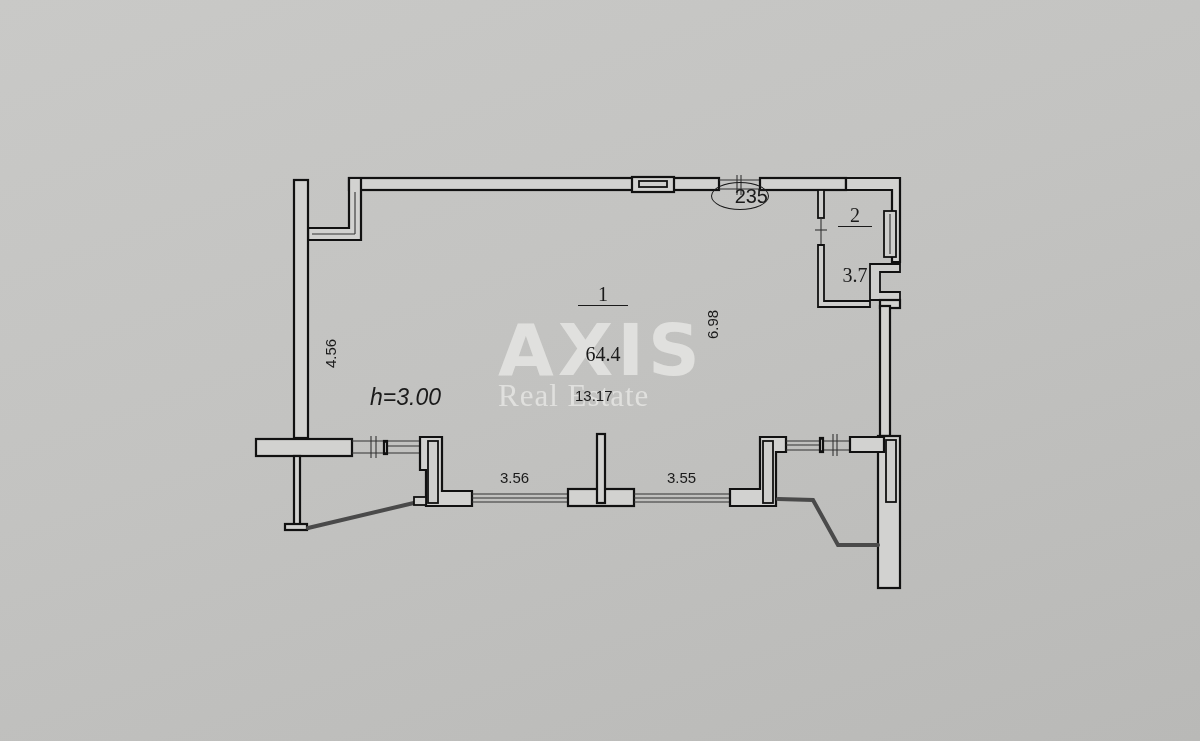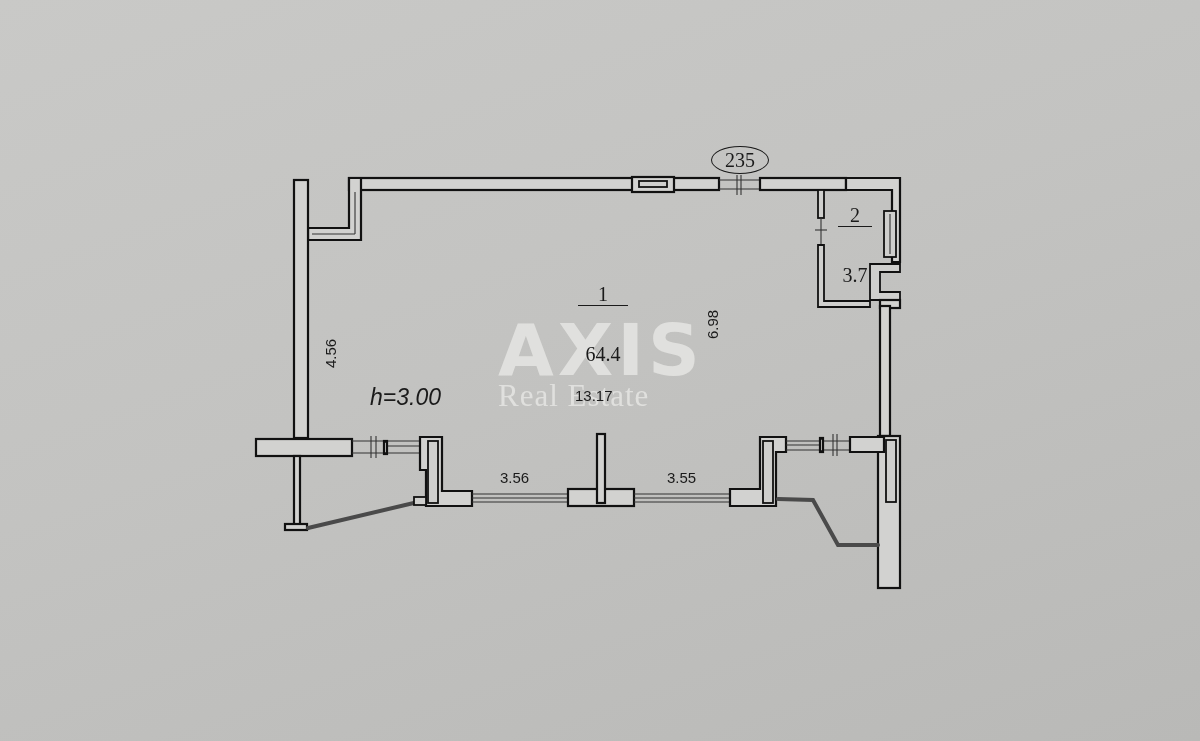--- a/index.html
+++ b/index.html
@@ -17,21 +17,21 @@
   .lbl { position: absolute; color: #1a1a1a; white-space: nowrap; }
   .frac { position: absolute; text-align: center; font-family: "Liberation Serif", serif; color: #1a1a1a; }
   .frac .num { display: block; border-bottom: 1.5px solid #1a1a1a; line-height: 1; padding: 0 2px 1px; }
   .frac .den { display: block; line-height: 1.05; margin-top: 38px; }
   .wm { position: absolute; color: rgba(235,235,233,0.72); white-space: nowrap; }
   .wm-big { font-family: "DejaVu Sans", sans-serif; font-weight: bold; font-size: 72px; letter-spacing: 4px; }
   .wm-small { font-family: "DejaVu Sans", sans-serif; font-weight: 300; font-size: 31px; letter-spacing: 1px; }
   .vert { transform: rotate(-90deg); transform-origin: center center; }
   .badge {
     position: absolute; border: 1.5px solid #1a1a1a; border-radius: 50%;
-    font-family: Liberation Serif, serif; text-align: center; color: #1a1a1a;
+    font-family: Liberation Sans, sans-serif; text-align: right; color: #1a1a1a; margin-top: 36px;
   }
 </style>
 </head>
 <body>
 
 <div id="stage">
 
   <svg width="1200" height="741" viewBox="0 0 1200 741">
 
     <rect class="wall" x="349" y="178" width="370" height="12"></rect>

